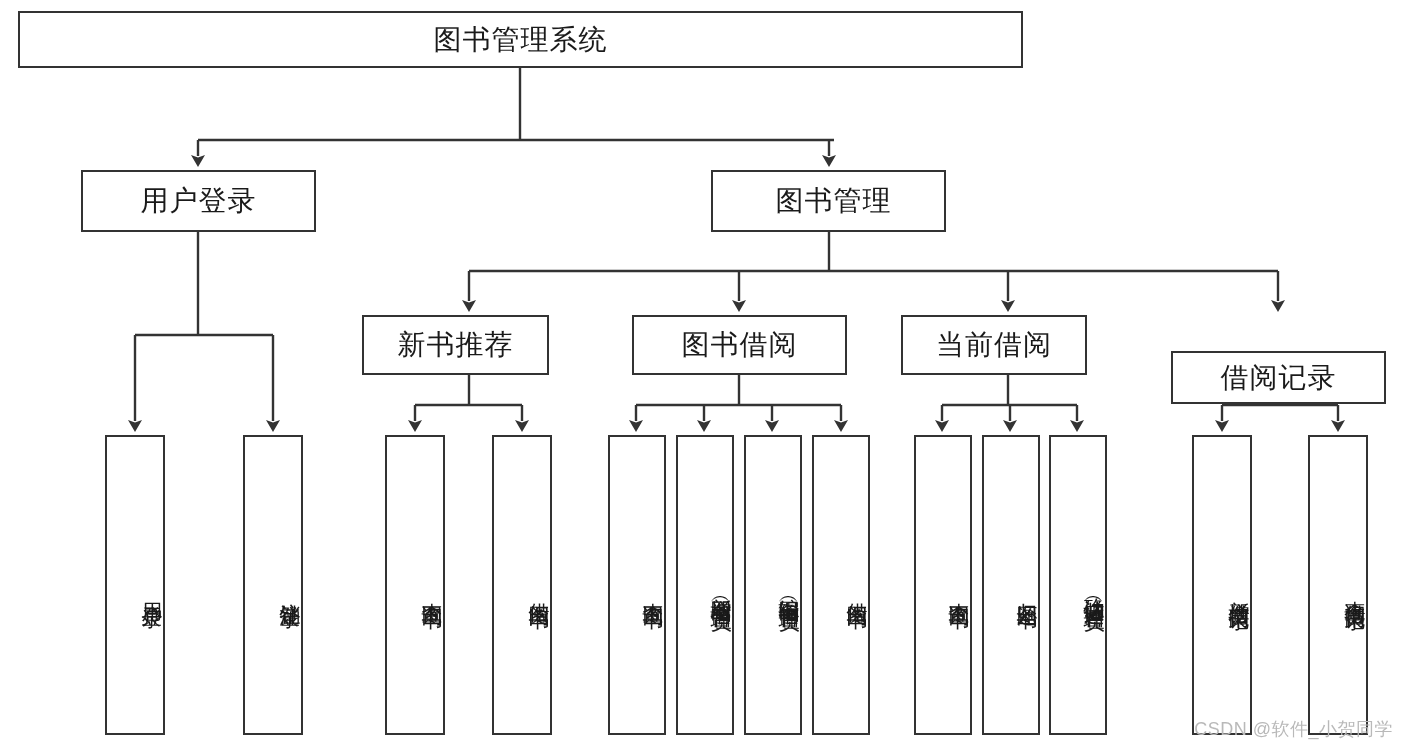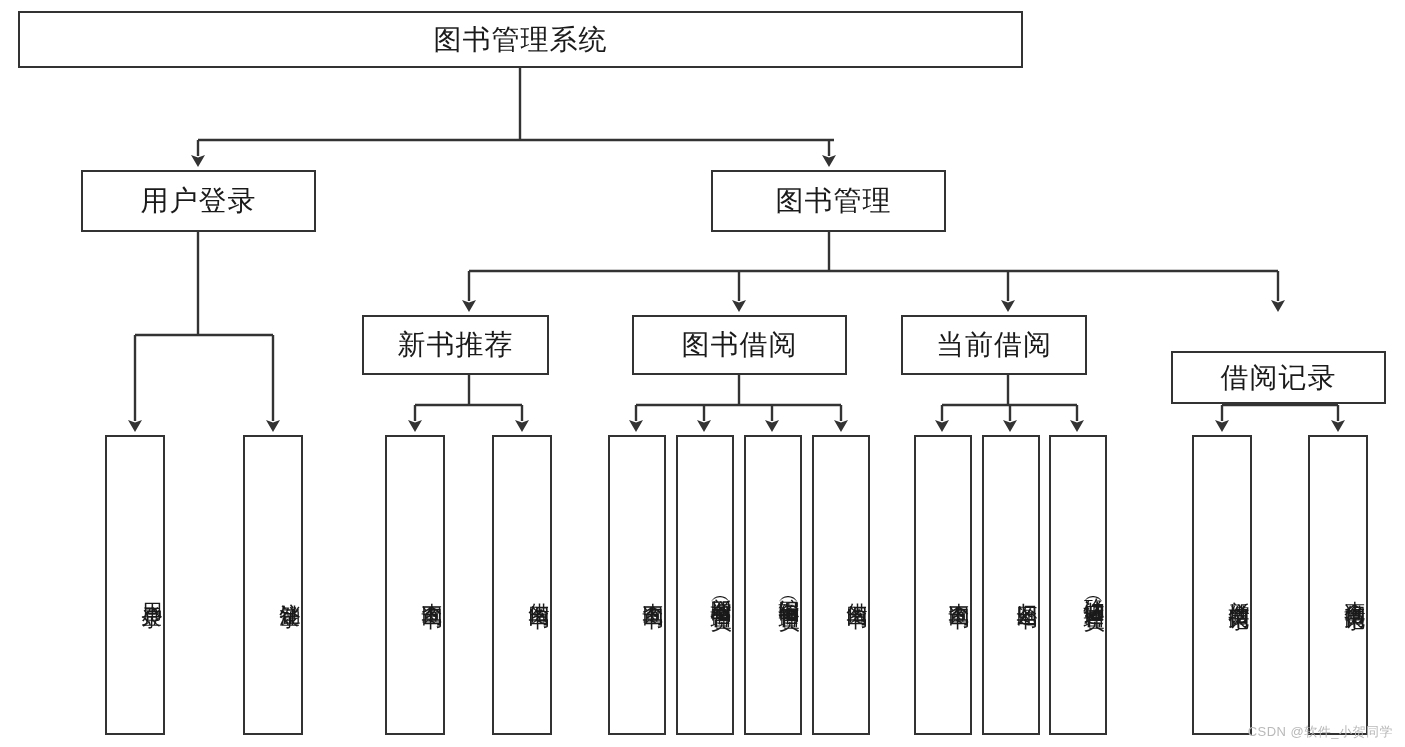--- a/index.html
+++ b/index.html
@@ -63,21 +63,21 @@
     fill: none;
   }
   .arrowhead {
     fill: #333333;
   }
   
   #watermark {
     position: absolute;
     right: 12px;
     bottom: 6px;
-    font-size: 13px;
+    font-size: 18px;
     color: #b9b9b9;
     letter-spacing: 0.5px;
     white-space: nowrap;
   }
 </style>
 </head>
 <body>
 
 <div id="canvas">
 

